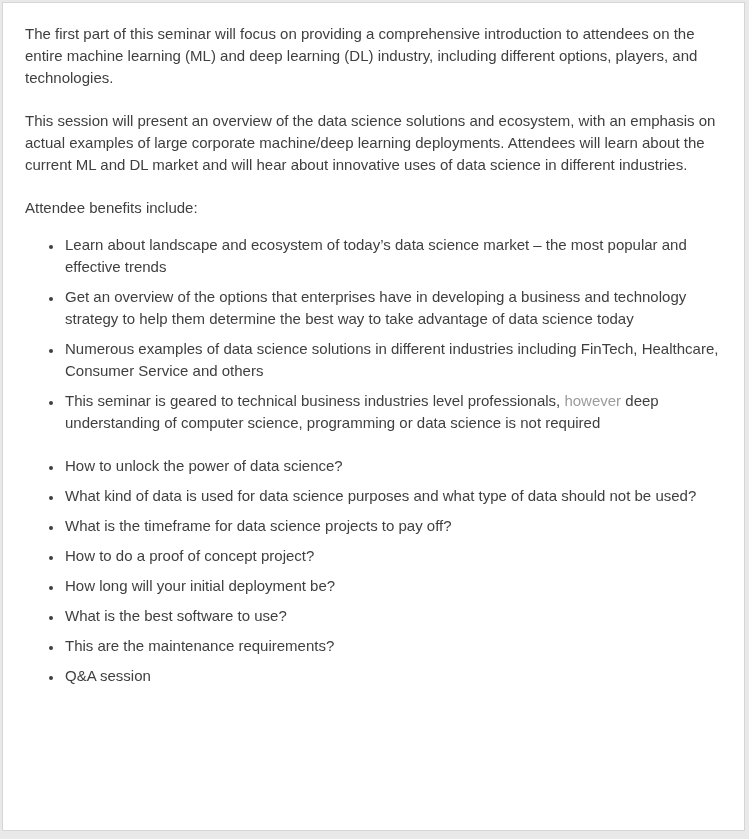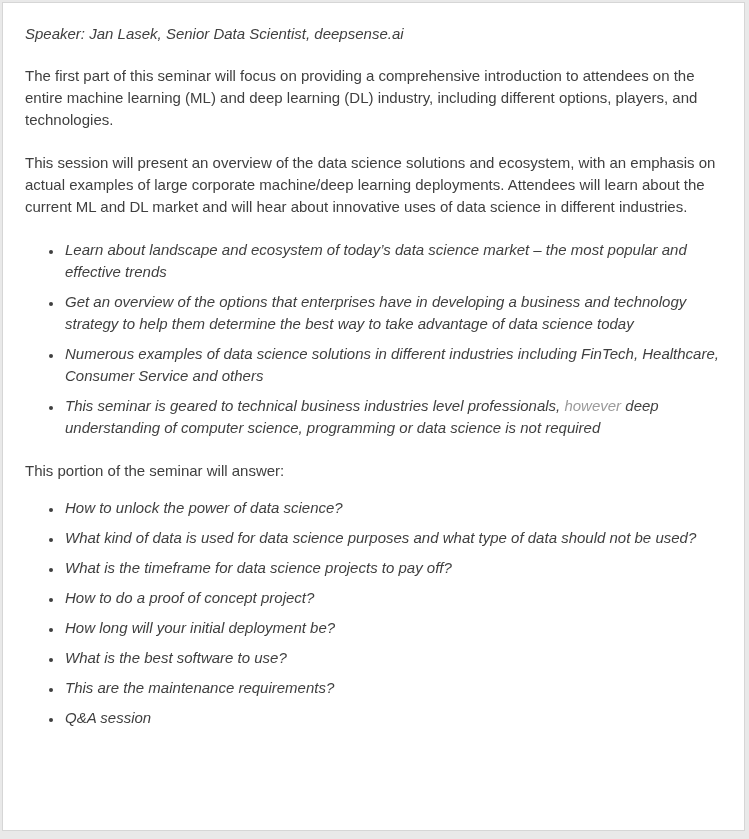--- a/index.html
+++ b/index.html
@@ -44,62 +44,60 @@
   }
   .speaker-line {
     font-style: italic;
     margin: 0 0 20px 0;
   }
   p.body-para { margin: 0 0 21px 0; }
   p.list-heading { margin: 0 0 0 0; }
   ul.bullet-list {
     margin: 15px 0 21px 0;
     padding-left: 38px;
-    font-style: italic;
   }
   ul.bullet-list li {
     margin: 0 0 8px 0;
     padding-left: 2px;
   }
   ul.bullet-list li::marker {
     color: var(--body-text);
     font-size: 12px;
   }
   .muted { color: var(--muted-text); margin-top: 32px; }
 </style>
 </head>
 <body>
 
 <div class="page">
   <div class="card">
 
 
-    <p class="speaker-line">Speaker: Jan Lasek, Senior Data Scientist, deepsense.ai</p>
 
     <p class="body-para">The first part of this seminar will focus on providing a comprehensive introduction to attendees on the entire machine learning (ML) and deep learning (DL) industry, including different options, players, and technologies.</p>
 
     <p class="body-para">This session will present an overview of the data science solutions and ecosystem, with an emphasis on actual examples of large corporate machine/deep learning deployments. Attendees will learn about the current ML and DL market and will hear about innovative uses of data science in different industries.</p>
 
+    <p class="list-heading">Attendee benefits include:</p>
 
     <ul class="bullet-list">
       <li>
         <span>Learn about landscape and ecosystem of today’s data science market – the most popular and effective trends</span>
       </li>
       <li>
         <span>Get an overview of the options that enterprises have in developing a business and technology strategy to help them determine the best way to take advantage of data science today</span>
       </li>
       <li>
         <span>Numerous examples of data science solutions in different industries including FinTech, Healthcare, Consumer Service and others</span>
       </li>
       <li>
         <span>This seminar is geared to technical business industries level professionals, </span><span class="muted">however</span><span> deep understanding of computer science, programming or data science is not required</span>
       </li>
     </ul>
 
-    <p class="list-heading">This portion of the seminar will answer:</p>
 
     <ul class="bullet-list">
       <li>How to unlock the power of data science?</li>
       <li>What kind of data is used for data science purposes and what type of data should not be used?</li>
       <li>What is the timeframe for data science projects to pay off?</li>
       <li>How to do a proof of concept project?</li>
       <li>How long will your initial deployment be?</li>
       <li>What is the best software to use?</li>
       <li>This are the maintenance requirements?</li>
       <li>Q&amp;A session</li>

